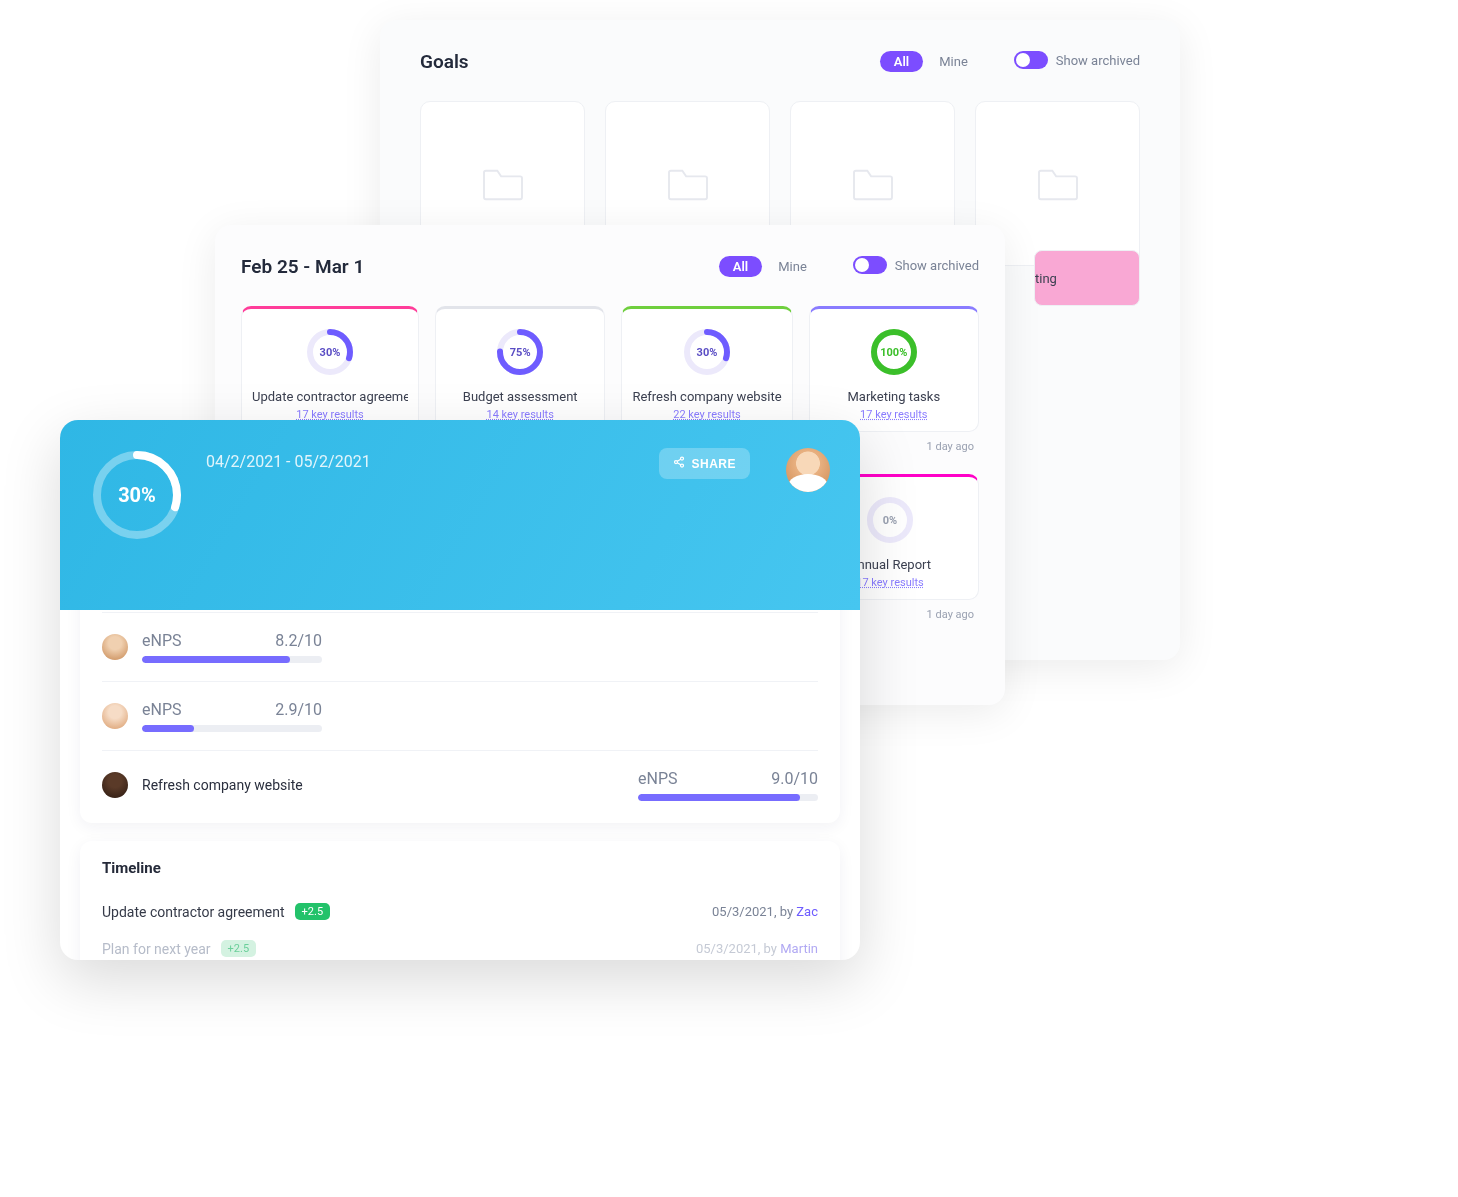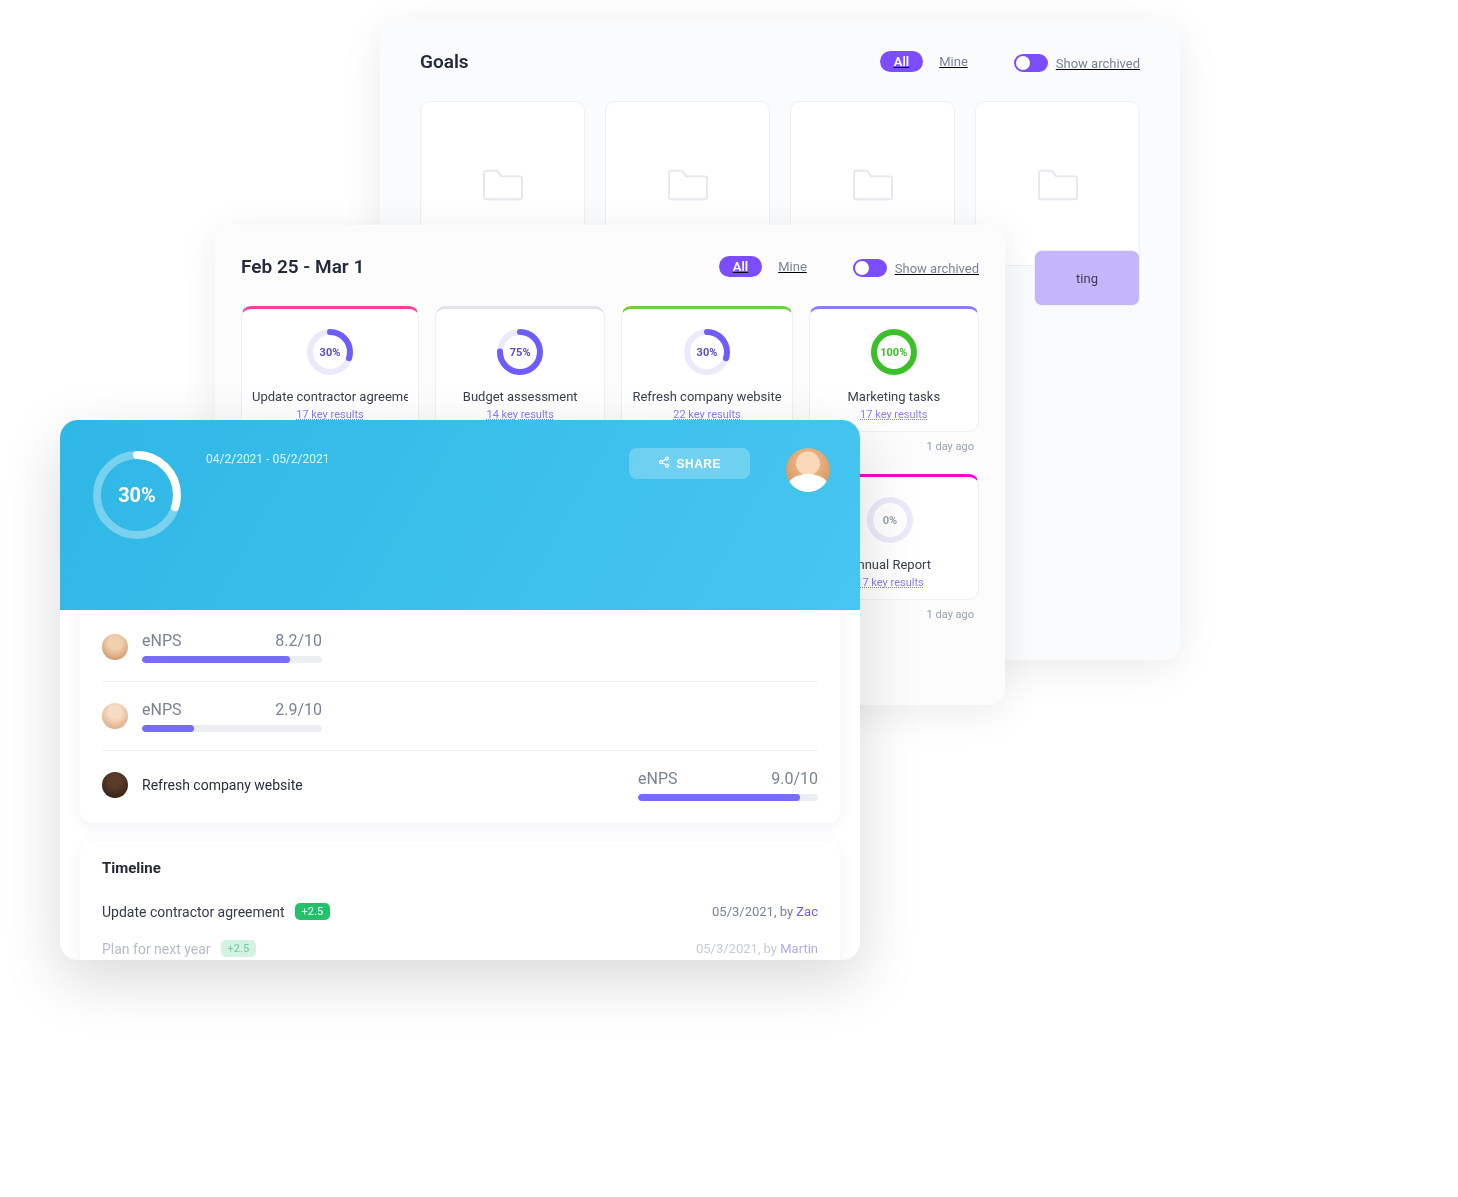--- a/index.html
+++ b/index.html
@@ -20,21 +20,21 @@
   
   .layer-back {
     top: 20px; left: 380px; width: 800px; height: 640px;
     padding: 30px 40px;
   }
   .layer-header {
     display: flex; justify-content: space-between; align-items: center;
     margin-bottom: 28px;
   }
   .layer-title { font-size: 19px; font-weight: 600; color: #232a3b; }
-  .header-controls { display:flex; align-items:flex-end; gap:16px;text-decoration:underline; }
+  .header-controls { display:flex; align-items:flex-start; gap:16px; }
   .pill-group { display:flex; align-items:center; gap:10px; background:transparent; }
   .pill {
     background:#7c4dff; color:#fff; border-radius:14px; padding:3px 14px; font-size:13px; font-weight:600;
   }
   .pill-alt { color:#7a8396; font-size:13px; padding:3px 6px; cursor:pointer; }
   .toggle-wrap { display:flex; align-items:center; gap:8px; color:#7a8396; font-size:13px;margin-left:24px; }
   .toggle {
     width:34px; height:18px; background:#7c4dff; border-radius:10px; position:relative; cursor:pointer;
   }
   .toggle::after {
@@ -86,26 +86,26 @@
   }
   .detail-header {
     background: linear-gradient(120deg,#2fb7e5,#46c6f0);
     padding:28px 30px 68px; color:#fff; display:flex; align-items:flex-start; gap:22px;
     position:relative;
   }
   .big-ring { width:94px; height:94px; position:relative; flex-shrink:0; }
   .big-ring svg { transform: rotate(-90deg); }
   .big-ring .txt { position:absolute; inset:0; display:flex; align-items:center; justify-content:center; font-size:20px; font-weight:700; }
   .detail-title-col { flex:1; padding-top:4px; }
-  .detail-dates { font-size:12px; opacity:.85; margin-bottom:22px; }
+  .detail-dates { font-size:16px; opacity:.85; margin-bottom:22px; }
   .detail-title { font-size:24px; font-weight:700; display:flex; align-items:center; gap:10px; }
   .dots { opacity:.7; font-size:16px; letter-spacing:2px; cursor:pointer; }
   .share-btn {
     background: rgba(255,255,255,.25); color:#fff; border:none; border-radius:8px;
-    padding:8px 29px; font-size:12px; font-weight:700; letter-spacing:.5px; display:flex; gap:6px; align-items:flex-end; cursor:pointer;
+    padding:8px 14px; font-size:12px; font-weight:700; letter-spacing:.5px; display:flex; gap:6px; align-items:flex-end; cursor:pointer;
   }
   .avatar-lg {
     width:44px; height:44px; border-radius:50%; background:#f0c090; margin-left:14px;
     background: radial-gradient(circle at 50% 35%, #f8d8b8 32%, #e8b080 34%, #cc8850 100%);
     position:relative; overflow:hidden;
   }
   .avatar-lg::after { content:""; position:absolute; bottom:-6px; left:50%; transform:translateX(-50%); width:40px; height:24px; background:#fff; border-radius:50% 50% 0 0; }
 
   .targets-panel {
     margin:-48px 20px 0; background:#fff; border-radius:12px; padding:18px 22px 4px;
@@ -184,21 +184,21 @@
             <path d="M4 12 L4 34 Q4 36 6 36 L42 36 Q44 36 44 34 L44 14 Q44 12 42 12 L22 12 L18 6 L6 6 Q4 6 4 8 Z"></path>
           </svg></span>
     </div>
     <div class="folder-card">
       <span class="folder-icon"><svg viewBox="0 0 48 40">
             <path d="M4 12 L4 34 Q4 36 6 36 L42 36 Q44 36 44 34 L44 14 Q44 12 42 12 L22 12 L18 6 L6 6 Q4 6 4 8 Z"></path>
           </svg></span>
     </div>
   </div>
 
-  <div style="position:absolute; right:40px; top:230px; width:106px; height:56px; background:#c4b5fd; border:1px solid #eef0f4; border-radius:8px; display:flex; align-items:center; justify-content:center; font-size:13px; color:#3c4151;">
+  <div style="position:absolute; right:40px; top:230px; width:106px; height:56px; background:#f9a8d4; border:1px solid #eef0f4; border-radius:8px; display:flex; align-items:center; font-size:13px; color:#3c4151;">
     <span>ting</span>
   </div>
 </div>
 
 <div class="layer layer-mid">
   <div class="layer-header">
     <div class="layer-title">Feb 25 - Mar 1</div>
     <div class="header-controls">
       <div class="pill-group">
         <span class="pill">All</span>

